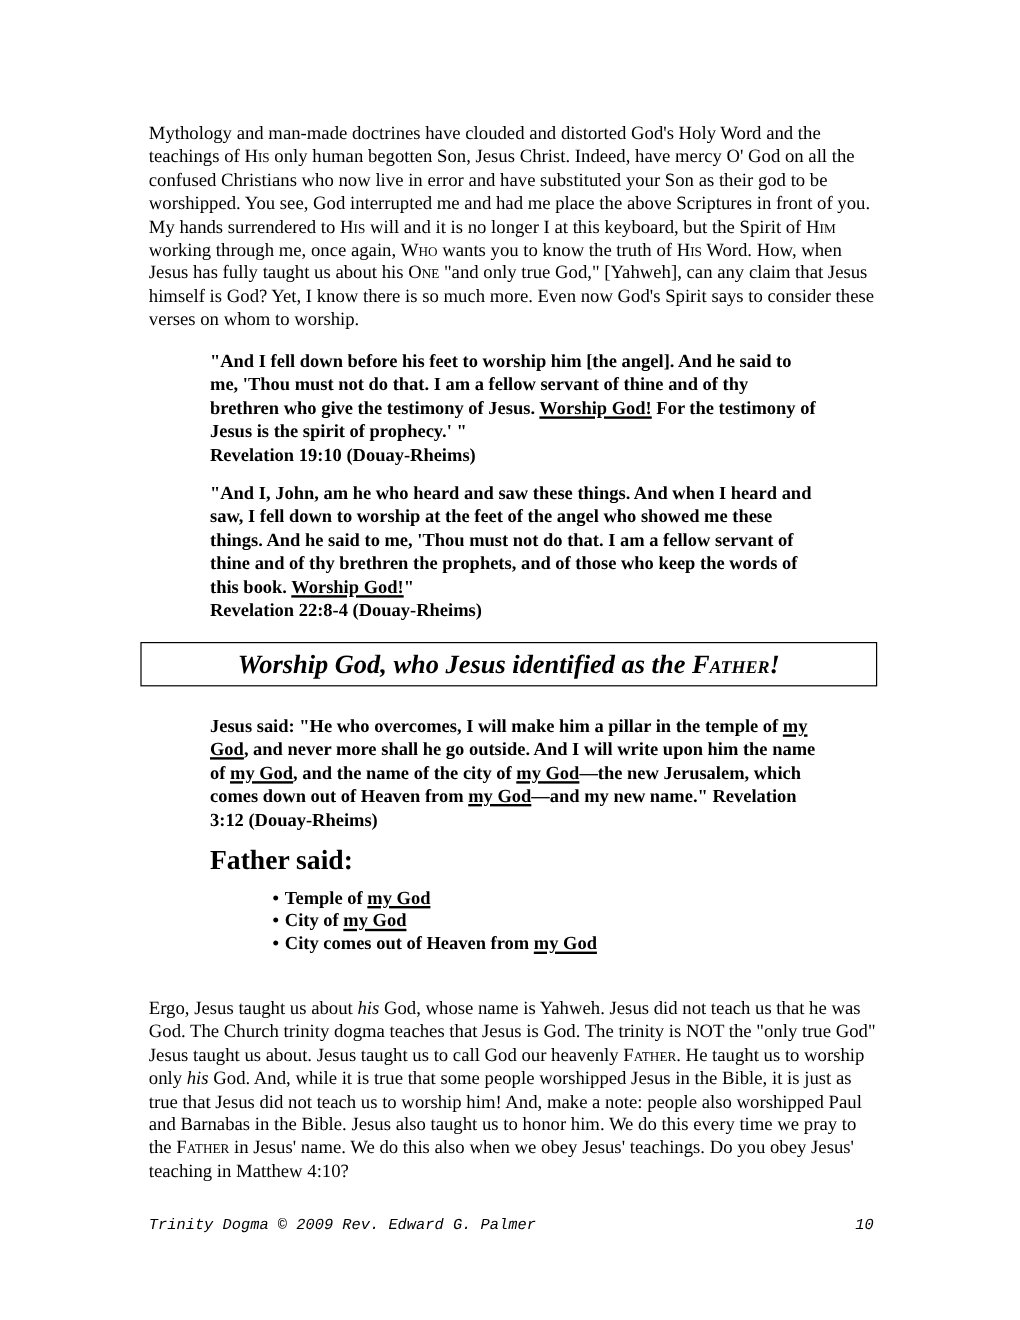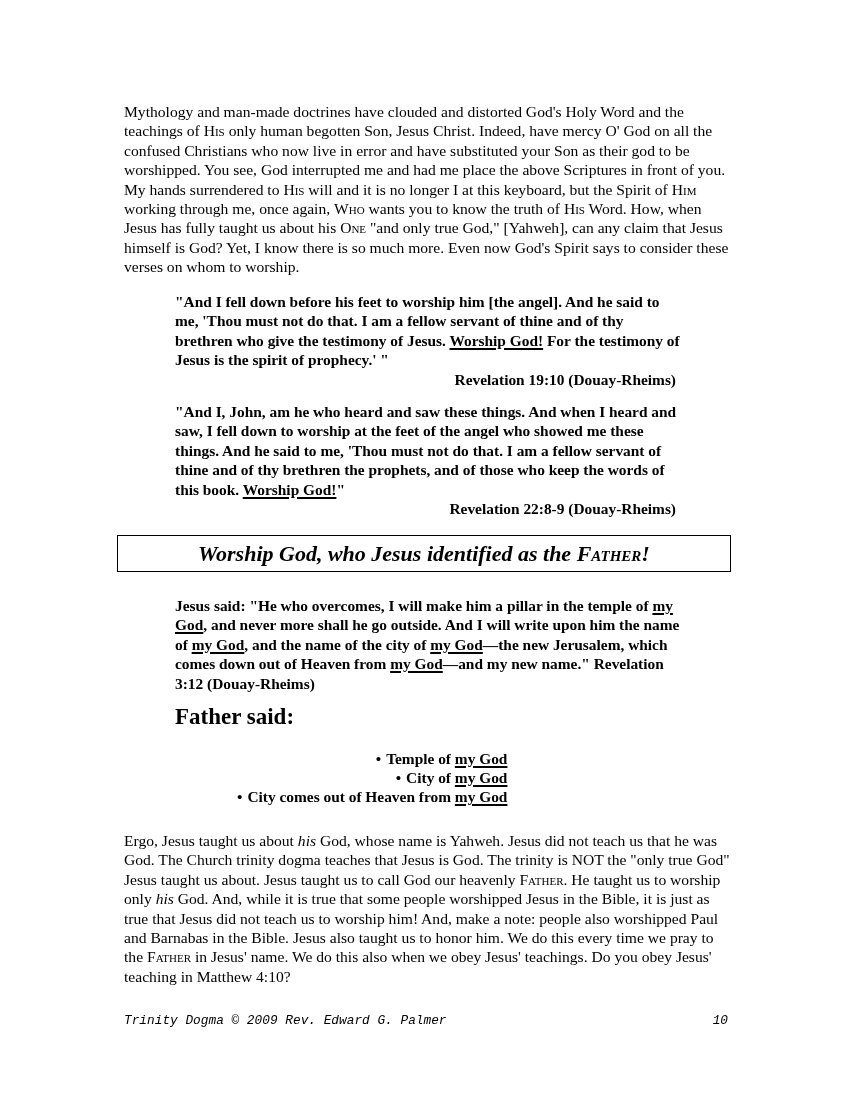--- a/index.html
+++ b/index.html
@@ -13,55 +13,55 @@
   #p2 { top: 831px; }
 
   .sc { font-variant: small-caps; }
   .it { font-style: italic; }
   .u  { text-decoration: underline; text-underline-offset: 2px; text-decoration-thickness: 2px; }
 
   .quote { position: absolute; left: 175px; width: 505px; font-weight: bold;
            font-size: 15.4px; line-height: 19.4px; }
   #q1 { top: 292px; }
   #q2 { top: 402px; }
-  .quote .ref { display: block; text-align: right; padding-right: 4px; }
+  .quote .ref { display: block; padding-right: 4px; }
 
   .banner { position: absolute; left: 117px; top: 535px; width: 614px; height: 37px;
             border: 1.3px solid #000; box-sizing: border-box; text-align: center; }
   .banner-text { font-style: italic; font-weight: bold; font-size: 22px; line-height: 35px; text-align: center; }
 
   #q3 { position: absolute; left: 175px; top: 596px; width: 505px; font-weight: bold;
         font-size: 15.4px; line-height: 19.4px; }
 
   .said-heading { position: absolute; left: 175px; top: 703px; font-weight: bold;
                   font-size: 23px; line-height: 28px; }
 
-  .bullets { position: absolute; left: 227px; top: 739px; margin: 10px; padding: 0; list-style: none;
-             font-weight: bold; font-size: 15.4px; line-height: 19.2px; text-align: right; }
+  .bullets { position: absolute; left: 227px; top: 739px; margin: 0; padding: 0; list-style: none;
+             font-weight: bold; font-size: 15.4px; line-height: 19.2px; }
   .bullets li::before { content: "\2022"; margin-right: 5px; }
 
   .footer { position: absolute; top: 1013px; left: 124px; width: 604px;
             font-style: italic; font-size: 12.8px; line-height: 16px; font-family: Liberation Mono, monospace; }
   .footer .page-num { position: absolute; right: 0; top: 0; }
 </style>
 </head>
 <body>
 
 <div class="page">
 
   <p class="body-para" id="p1" style="margin:0"><span>Mythology and man-made doctrines have clouded and distorted God's Holy Word and the teachings of </span><span class="sc">His</span><span> only human begotten Son, Jesus Christ. Indeed, have mercy O' God on all the confused Christians who now live in error and have substituted your Son as their god to be worshipped. You see, God interrupted me and had me place the above Scriptures in front of you. My hands surrendered to </span><span class="sc">His</span><span> will and it is no longer I at this keyboard, but the Spirit of </span><span class="sc">Him</span><span> working through me, once again, </span><span class="sc">Who</span><span> wants you to know the truth of </span><span class="sc">His</span><span> Word. How, when Jesus has fully taught us about his </span><span class="sc">One</span><span> "and only true God," [Yahweh], can any claim that Jesus himself is God? Yet, I know there is so much more. Even now God's Spirit says to consider these verses on whom to worship.</span></p>
 
   <div class="quote" id="q1">
     <span>"And I fell down before his feet to worship him [the angel]. And he said to me, 'Thou must not do that. I am a fellow servant of thine and of thy brethren who give the testimony of Jesus.  </span><span class="u">Worship God!</span><span>  For the testimony of Jesus is the spirit of prophecy.' "</span>
     <span class="ref">Revelation 19:10 (Douay-Rheims)</span>
   </div>
 
   <div class="quote" id="q2">
     <span>"And I, John, am he who heard and saw these things. And when I heard and saw, I fell down to worship at the feet of the angel who showed me these things. And he said to me, 'Thou must not do that. I am a fellow servant of thine and of thy brethren the prophets, and of those who keep the words of this book. </span><span class="u">Worship God!</span><span>"</span>
-    <span class="ref">Revelation 22:8-9 (Douay-Rheims)</span>
+    <span class="ref">Revelation 22:8-4 (Douay-Rheims)</span>
   </div>
 
   <div class="banner">
     <span class="banner-text"><span>Worship God, who Jesus identified as the </span><span class="sc">Father</span><span>!</span></span>
   </div>
 
   <div id="q3"><span>Jesus said: "He who overcomes, I will make him a pillar in the temple of </span><span class="u">my God</span><span>, and never more shall he go outside. And I will write upon him the name of </span><span class="u">my God</span><span>, and the name of the city of </span><span class="u">my God</span><span>—the new Jerusalem, which comes down out of Heaven from </span><span class="u">my God</span><span>—and my new name." Revelation 3:12 (Douay-Rheims)</span></div>
 
   <div class="said-heading">Father said:</div>
 

